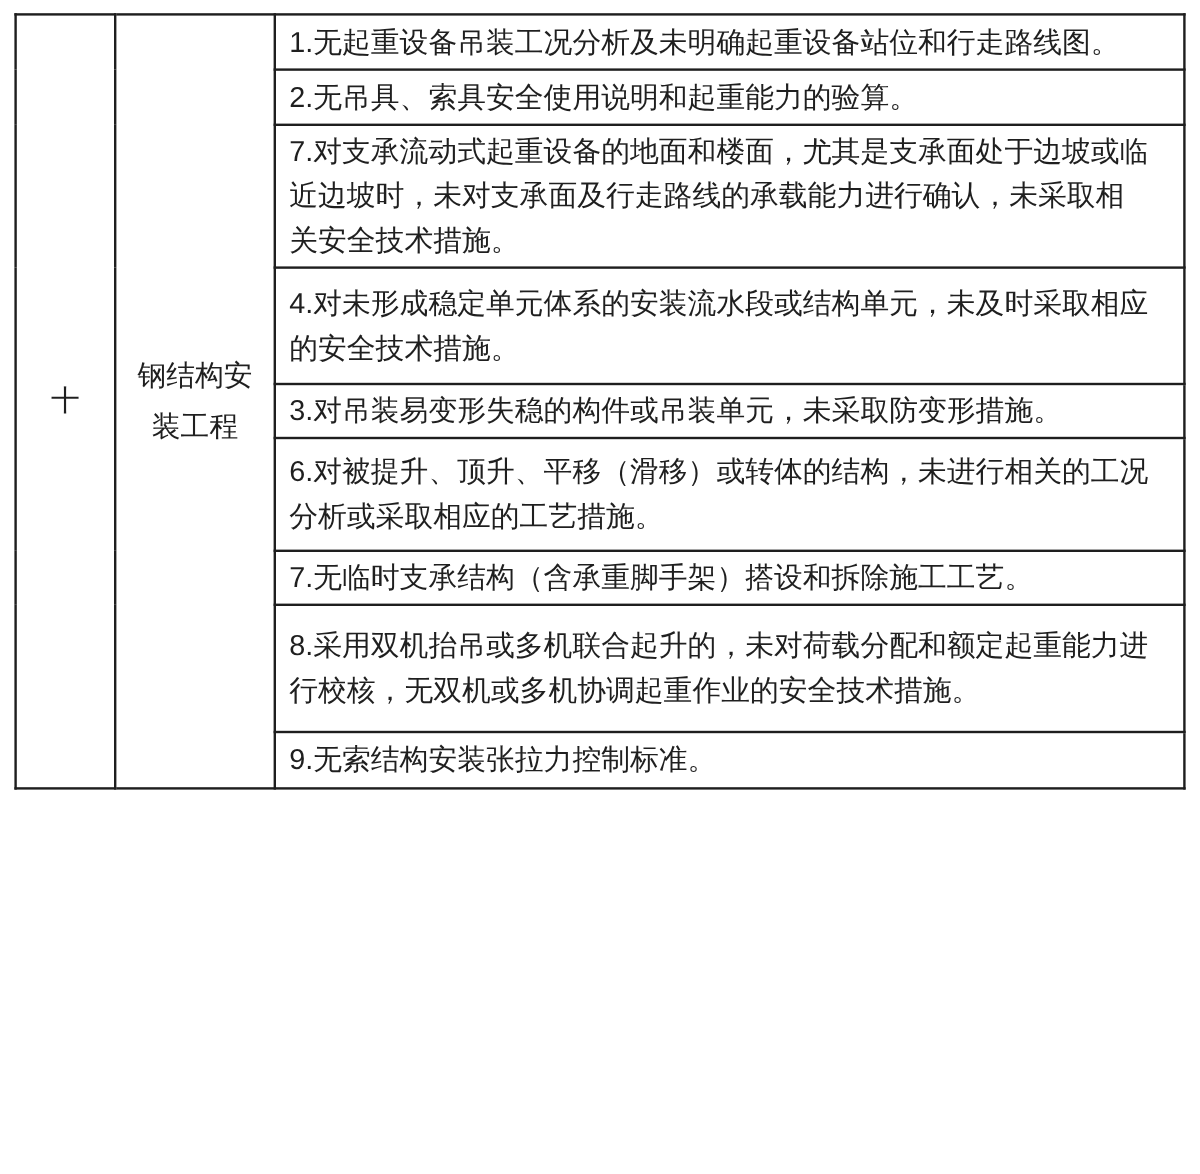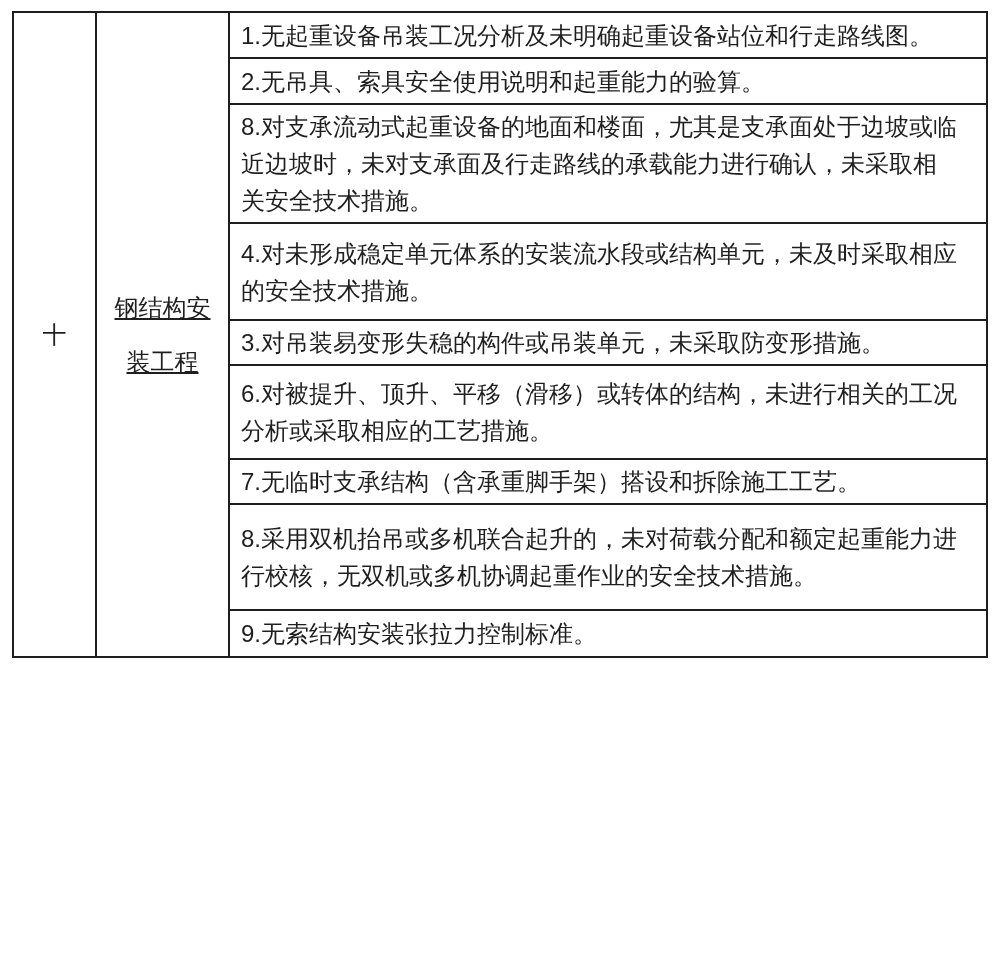--- a/index.html
+++ b/index.html
@@ -35,23 +35,22 @@
     text-align: center;
     font-size: 27px;
   }
   td.category-cell {
     text-align: center;
   }
   td.category-cell .category-inner {
     display: block;
     width: 102px;
     margin: 0 auto;
-    line-height: 54px;
+    line-height: 42px;
     text-align: center;
-    text-decoration: underline;
   }
   td.item-cell {
     text-align: left;
     padding: 3px 28px 3px 11px;
   }
 
   
   .notes {
     margin: 13px 15px 0 20px;
     font-size: 24px;
@@ -81,21 +80,21 @@
         <td class="row-index-cell" rowspan="9">十</td>
         <td class="category-cell" rowspan="9">
           <span class="category-inner">钢结构安装工程</span>
         </td>
         <td class="item-cell">1.无起重设备吊装工况分析及未明确起重设备站位和行走路线图。</td>
       </tr>
       <tr style="height:46px">
         <td class="item-cell">2.无吊具、索具安全使用说明和起重能力的验算。</td>
       </tr>
       <tr style="height:119px">
-        <td class="item-cell">8.对支承流动式起重设备的地面和楼面，尤其是支承面处于边坡或临近边坡时，未对支承面及行走路线的承载能力进行确认，未采取相关安全技术措施。</td>
+        <td class="item-cell">7.对支承流动式起重设备的地面和楼面，尤其是支承面处于边坡或临近边坡时，未对支承面及行走路线的承载能力进行确认，未采取相关安全技术措施。</td>
       </tr>
       <tr style="height:97px">
         <td class="item-cell">4.对未形成稳定单元体系的安装流水段或结构单元，未及时采取相应的安全技术措施。</td>
       </tr>
       <tr style="height:45px">
         <td class="item-cell">3.对吊装易变形失稳的构件或吊装单元，未采取防变形措施。</td>
       </tr>
       <tr style="height:94px">
         <td class="item-cell">6.对被提升、顶升、平移（滑移）或转体的结构，未进行相关的工况分析或采取相应的工艺措施。</td>
       </tr>

